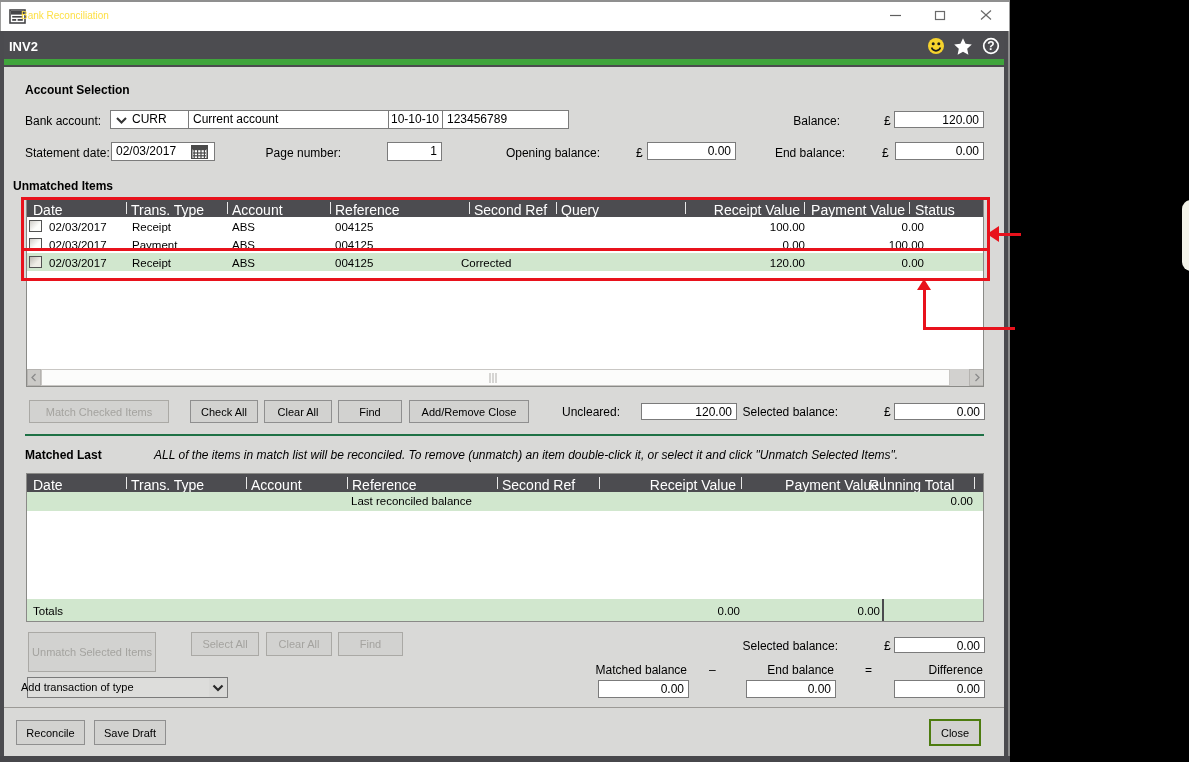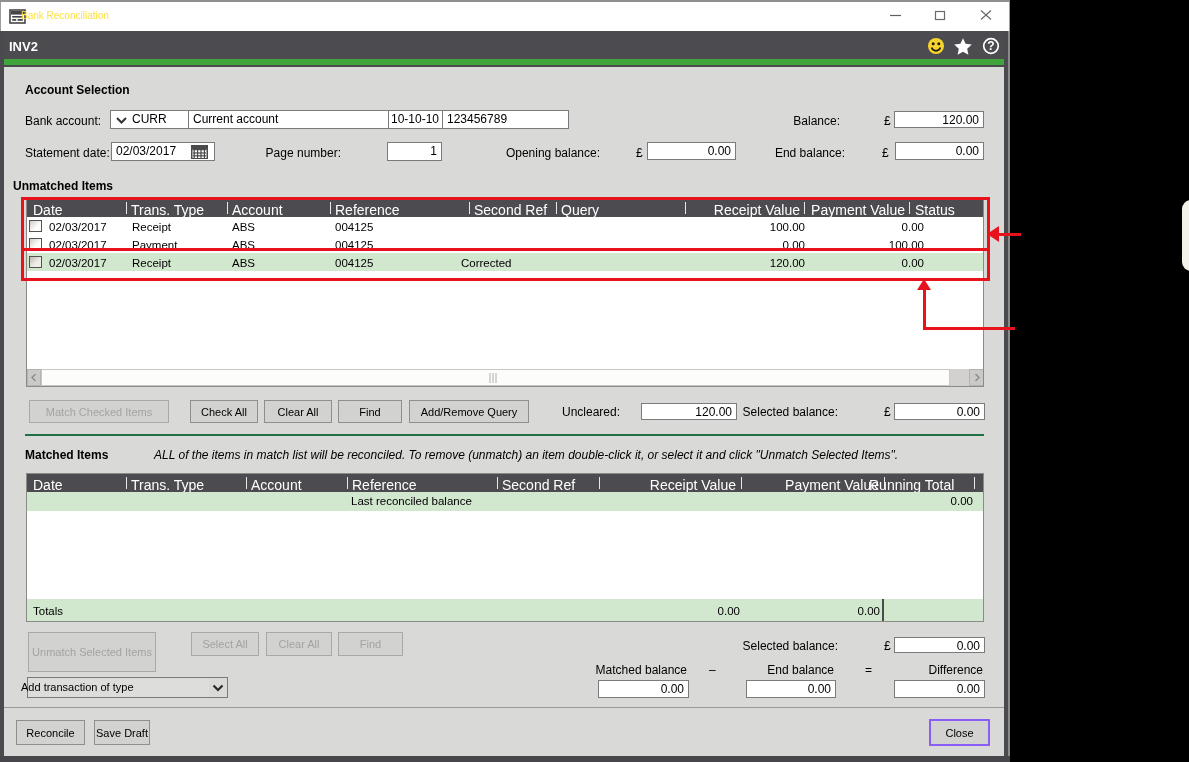--- a/index.html
+++ b/index.html
@@ -161,30 +161,30 @@
  <line x1="1" y1="0" x2="1" y2="10" stroke="#b0aeab" stroke-width="1"></line>
  <line x1="4" y1="0" x2="4" y2="10" stroke="#b0aeab" stroke-width="1"></line>
  <line x1="7" y1="0" x2="7" y2="10" stroke="#b0aeab" stroke-width="1"></line>
 </svg>
 <div class="ab" style="left:26px;top:199px;width:958px;height:188px;border:1px solid #8a8a87;box-sizing:border-box;pointer-events:none;background:transparent"></div>
 
 <div class="btn dis" style="left:29px;top:400px;width:140px;height:23px">Match Checked Items</div>
 <div class="btn" style="left:190px;top:400px;width:68px;height:23px">Check All</div>
 <div class="btn" style="left:264px;top:400px;width:68px;height:23px">Clear All</div>
 <div class="btn" style="left:338px;top:400px;width:64px;height:23px">Find</div>
-<div class="btn" style="left:409px;top:400px;width:120px;height:23px">Add/Remove Query</div>
+<div class="btn" style="left:409px;top:400px;width:120px;height:23px">Add/Remove Close</div>
 <div class="lb lbr" style="left:510px;top:405px">Uncleared:</div>
 <div class="fld fr" style="left:641px;top:403px;width:96px;height:17px">120.00</div>
 <div class="lb lbr" style="left:728px;top:405px">Selected balance:</div>
 <div class="lb" style="left:884px;top:405px">£</div>
 <div class="fld fr" style="left:894px;top:403px;width:91px;height:17px">0.00</div>
 
 <div class="ab" style="left:25px;top:434px;width:959px;height:2px;background:#1e7145"></div>
 
-<div class="lb bold" style="left:25px;top:448px">Matched Items</div>
+<div class="lb bold" style="left:25px;top:448px">Matched Last</div>
 <div class="lb" style="left:154px;top:448px;font-style:italic">ALL of the items in match list will be reconciled. To remove (unmatch) an item double-click it, or select it and click "Unmatch Selected Items".</div>
 
 <div class="ab" style="left:26px;top:473px;width:958px;height:149px;background:#fff"></div>
 <div class="ab" style="left:26px;top:473px;width:958px;height:19px;background:#4c4c50"></div>
 <div class="hw" style="left:33px;top:477px">Date</div>
 <div class="sep" style="left:126px;top:477px"></div>
     <div class="hw" style="left:131px;top:477px">Trans. Type</div>
 <div class="sep" style="left:246px;top:477px"></div>
     <div class="hw" style="left:251px;top:477px">Account</div>
 <div class="sep" style="left:347px;top:477px"></div>
@@ -229,22 +229,22 @@
 
 <div class="ab" style="left:27px;top:677px;width:201px;height:21px;border:1px solid #7a7a7a;box-sizing:border-box;background:#dddddb"></div>
 <div class="ab" style="left:209px;top:678px;width:18px;height:19px;background:#d9d9d7"></div>
 <div class="lb" style="left:21px;top:681px;font-size:11px">Add transaction of type</div>
 <svg class="ab" style="left:212px;top:684px" width="12" height="8" viewBox="0 0 12 8">
  <path d="M1.5 1.5 L6 6 L10.5 1.5" fill="none" stroke="#2a2a2a" stroke-width="2.2"></path>
 </svg>
 
 <div class="ab" style="left:4px;top:707px;width:1000px;height:1px;background:#9c9a96"></div>
 <div class="btn" style="left:16px;top:720px;width:69px;height:25px">Reconcile</div>
-<div class="btn" style="left:94px;top:720px;width:56px;height:25px">Save Draft</div>
-<div class="btn" style="left:929px;top:719px;width:61px;height:27px;border:2px solid #8b5cf6">Close</div>
+<div class="btn" style="left:94px;top:720px;width:72px;height:25px">Save Draft</div>
+<div class="btn" style="left:929px;top:719px;width:52px;height:27px;border:2px solid #4d7c0f">Close</div>
 
 <div class="ab" style="left:21px;top:197px;width:969px;height:84px;border:3px solid #e8121c;box-sizing:border-box"></div>
 <div class="redl" style="left:21px;top:248px;width:969px;height:3px"></div>
 <div class="redl" style="left:999px;top:233px;width:22px;height:3px"></div>
 <div class="ab" style="left:987px;top:226px;width:0;height:0;border-right:12px solid #e8121c;border-top:8.5px solid transparent;border-bottom:8.5px solid transparent"></div>
 <div class="redl" style="left:923px;top:289px;width:3px;height:41px"></div>
 <div class="ab" style="left:917px;top:279px;width:0;height:0;border-bottom:11px solid #e8121c;border-left:7.5px solid transparent;border-right:7.5px solid transparent"></div>
 <div class="redl" style="left:923px;top:327px;width:92px;height:3px"></div>
 
 <div class="ab" style="left:1182px;top:200px;width:40px;height:71px;border-radius:9px;background:#f3f3e9"></div>

